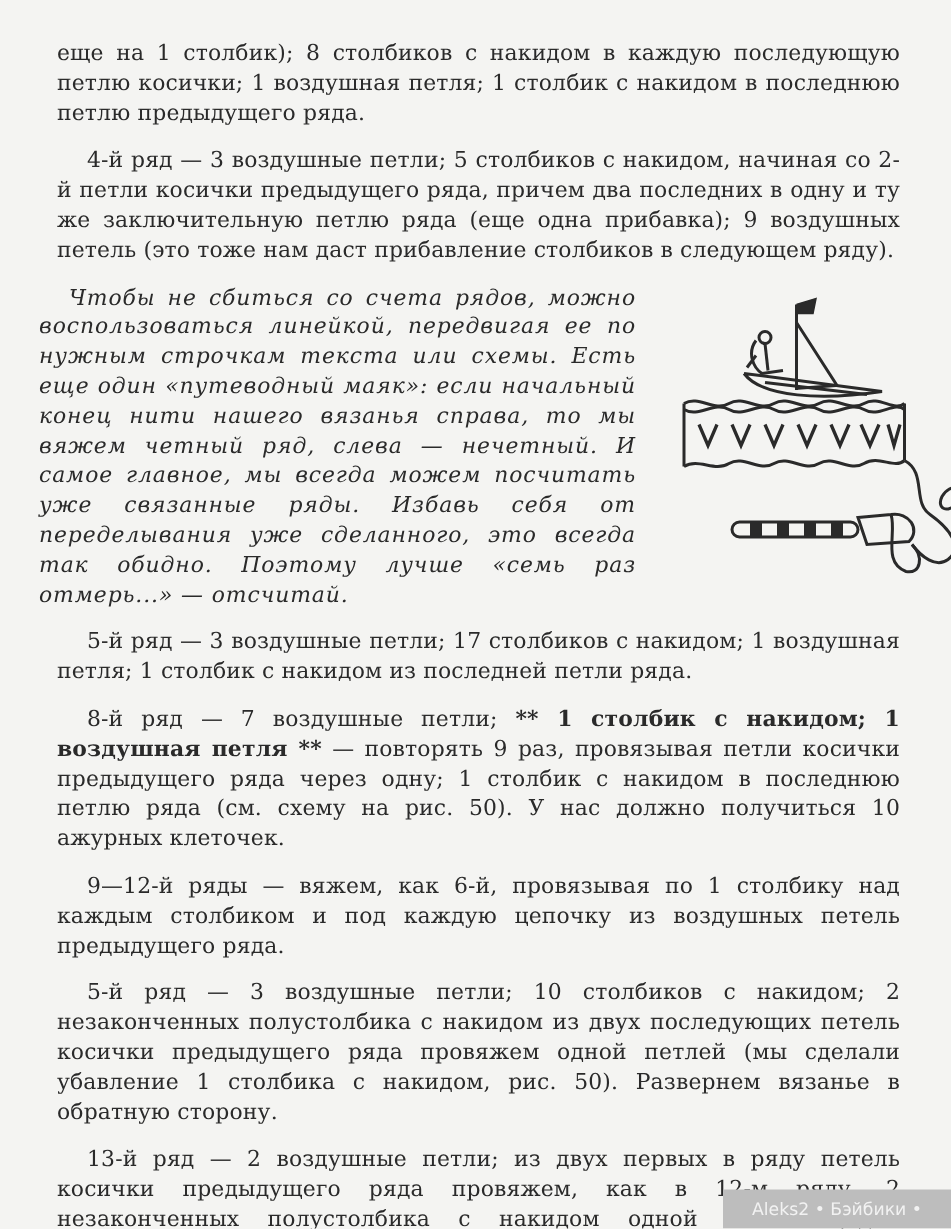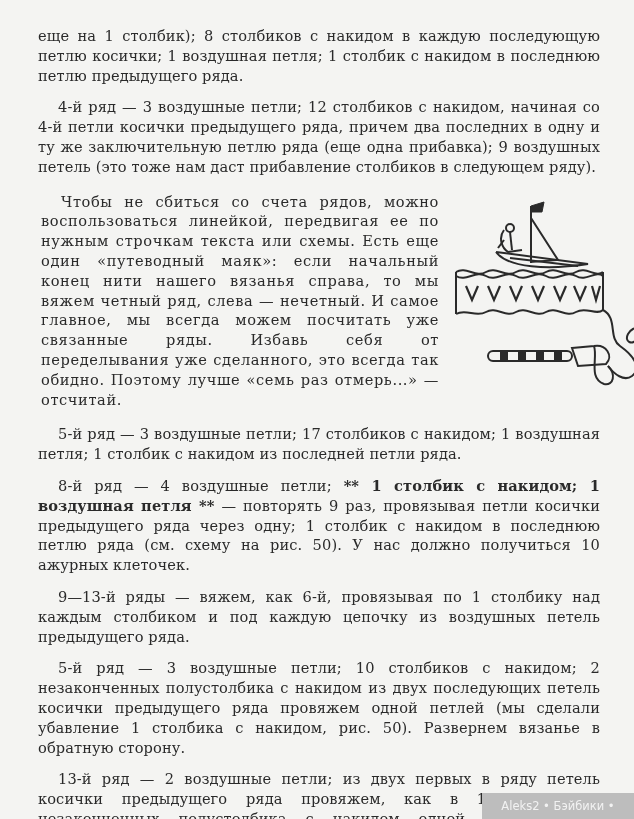--- a/index.html
+++ b/index.html
@@ -14,40 +14,40 @@
     font-size:14.6px; line-height:19.8px;
     text-align:justify;
     letter-spacing:0.1px;
   }
   .p { margin:12px; text-indent:0; }
   .p.ind { text-indent:20px; }
   .it { }
   .b { font-weight:bold; }
   .aside-wrap { position:relative; }
   .aside-text {
-    width:398px; text-indent:20px;
-    margin:15px; letter-spacing:0.6px;
+    width:398px; font-style:italic; text-indent:20px;
+    margin:0; letter-spacing:0.6px;
   }
   .illus {
     position:absolute; left:412px; top:-4px; width:220px; height:210px;
   }
   .watermark {
     position:absolute; right:0; bottom:0; width:152px; height:26px;
     background:#bdbdbd; color:#f2f2f2;
     font-family:"DejaVu Sans", sans-serif; font-size:11.5px;
     line-height:26px; text-align:center;
   }
 </style>
 </head>
 <body>
 
 <div class="page">
   <p class="p">еще на 1 столбик); 8 столбиков с накидом в каждую последующую петлю косички; 1 воздушная петля; 1 столбик с накидом в последнюю петлю предыдущего ряда.</p>
 
-  <p class="p ind"><span class="it">4-й ряд</span><span> — 3 воздушные петли; 12 столбиков с накидом, начиная со 4-й петли косички предыдущего ряда, причем два последних в одну и ту же заключительную петлю ряда (еще одна прибавка); 9 воздушных петель (это тоже нам даст прибавление столбиков в следующем ряду).</span></p>
+  <p class="p ind"><span class="it">4-й ряд</span><span> — 3 воздушные петли; 5 столбиков с накидом, начиная со 2-й петли косички предыдущего ряда, причем два последних в одну и ту же заключительную петлю ряда (еще одна прибавка); 9 воздушных петель (это тоже нам даст прибавление столбиков в следующем ряду).</span></p>
 
   <div class="aside-wrap">
     <p class="aside-text">Чтобы не сбиться со счета рядов, можно воспользоваться линейкой, передвигая ее по нужным строчкам текста или схемы. Есть еще один «путеводный маяк»: если начальный конец нити нашего вязанья справа, то мы вяжем четный ряд, слева — нечетный. И самое главное, мы всегда можем посчитать уже связанные ряды. Избавь себя от переделывания уже сделанного, это всегда так обидно. Поэтому лучше «семь раз отмерь...» — отсчитай.</p>
     <svg class="illus" viewBox="0 0 220 210" fill="none" stroke="#2a2a2a" stroke-width="2">
 
       <line x1="93" y1="18" x2="93" y2="75"></line>
       <path d="M93 18 L106 14 L104 24 L93 24" fill="#2a2a2a" stroke-width="1"></path>
       <path d="M93 30 L120 72 L93 74 Z"></path>
 
       <circle cx="72" cy="40" r="4"></circle>
@@ -85,23 +85,23 @@
       </g>
       <path d="M134 160 L156 158 C168 156,176 168,168 176 L140 178 Z"></path>
       <path d="M156 158 C160 170,150 190,166 196 C176 198,178 186,170 178"></path>
     </svg>
   </div>
 
 
   <p class="p ind"><span class="it">5-й ряд</span><span> — 3 воздушные петли; 17 столбиков с накидом; 1 воздушная петля; 1 столбик с накидом из последней петли ряда.</span></p>
 
 
-  <p class="p ind"><span class="it">8-й ряд</span><span> — 4 воздушные петли; </span><span class="b">** 1 столбик с накидом; 1 воздушная петля **</span><span> — повторять 9 раз, провязывая петли косички предыдущего ряда через одну; 1 столбик с накидом в последнюю петлю ряда (см. схему на рис. 50). У нас должно получиться 10 ажурных клеточек.</span></p>
+  <p class="p ind"><span class="it">8-й ряд</span><span> — 7 воздушные петли; </span><span class="b">** 1 столбик с накидом; 1 воздушная петля **</span><span> — повторять 9 раз, провязывая петли косички предыдущего ряда через одну; 1 столбик с накидом в последнюю петлю ряда (см. схему на рис. 50). У нас должно получиться 10 ажурных клеточек.</span></p>
 
-  <p class="p ind"><span class="it">9—13-й ряды</span><span> — вяжем, как 6-й, провязывая по 1 столбику над каждым столбиком и под каждую цепочку из воздушных петель предыдущего ряда.</span></p>
+  <p class="p ind"><span class="it">9—12-й ряды</span><span> — вяжем, как 6-й, провязывая по 1 столбику над каждым столбиком и под каждую цепочку из воздушных петель предыдущего ряда.</span></p>
 
   <p class="p ind"><span class="it">5-й ряд</span><span> — 3 воздушные петли; 10 столбиков с накидом; 2 незаконченных полустолбика с накидом из двух последующих петель косички предыдущего ряда провяжем одной петлей (мы сделали убавление 1 столбика с накидом, рис. 50). Развернем вязанье в обратную сторону.</span></p>
 
   <p class="p ind"><span class="it">13-й ряд</span><span> — 2 воздушные петли; из двух первых в ряду петель косички предыдущего ряда провяжем, как в 12-м ряду, 2 незаконченных полустолбика с накидом одной петлей (одно убавление); 8 столбиков с накидом; 1 воздушная петля; 1 столбик с накидом в последнюю петлю ряда.</span></p>
 
 </div>
 
 <div class="watermark">Aleks2 • Бэйбики • babiki.ru</div>
 
 </body></html>

